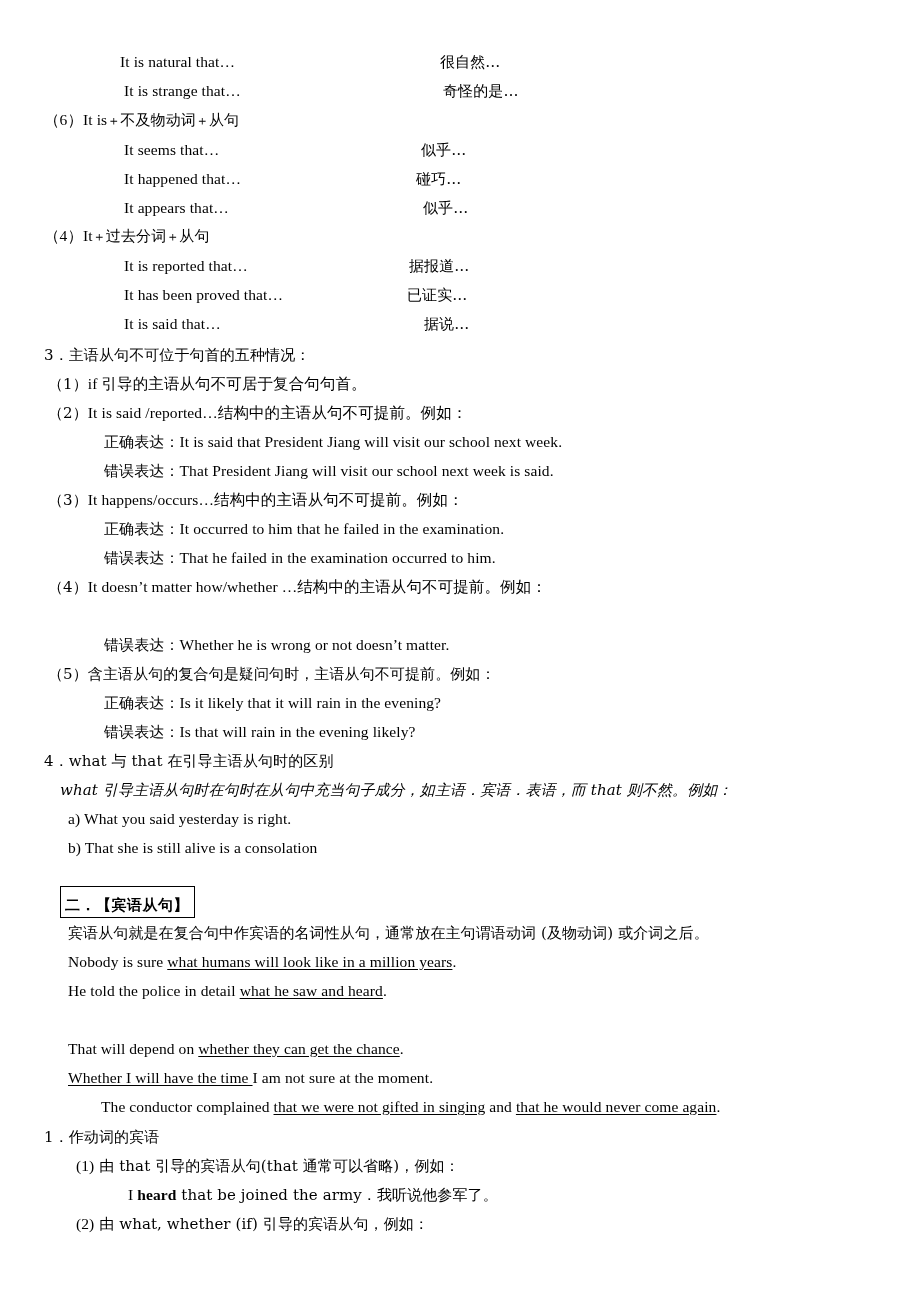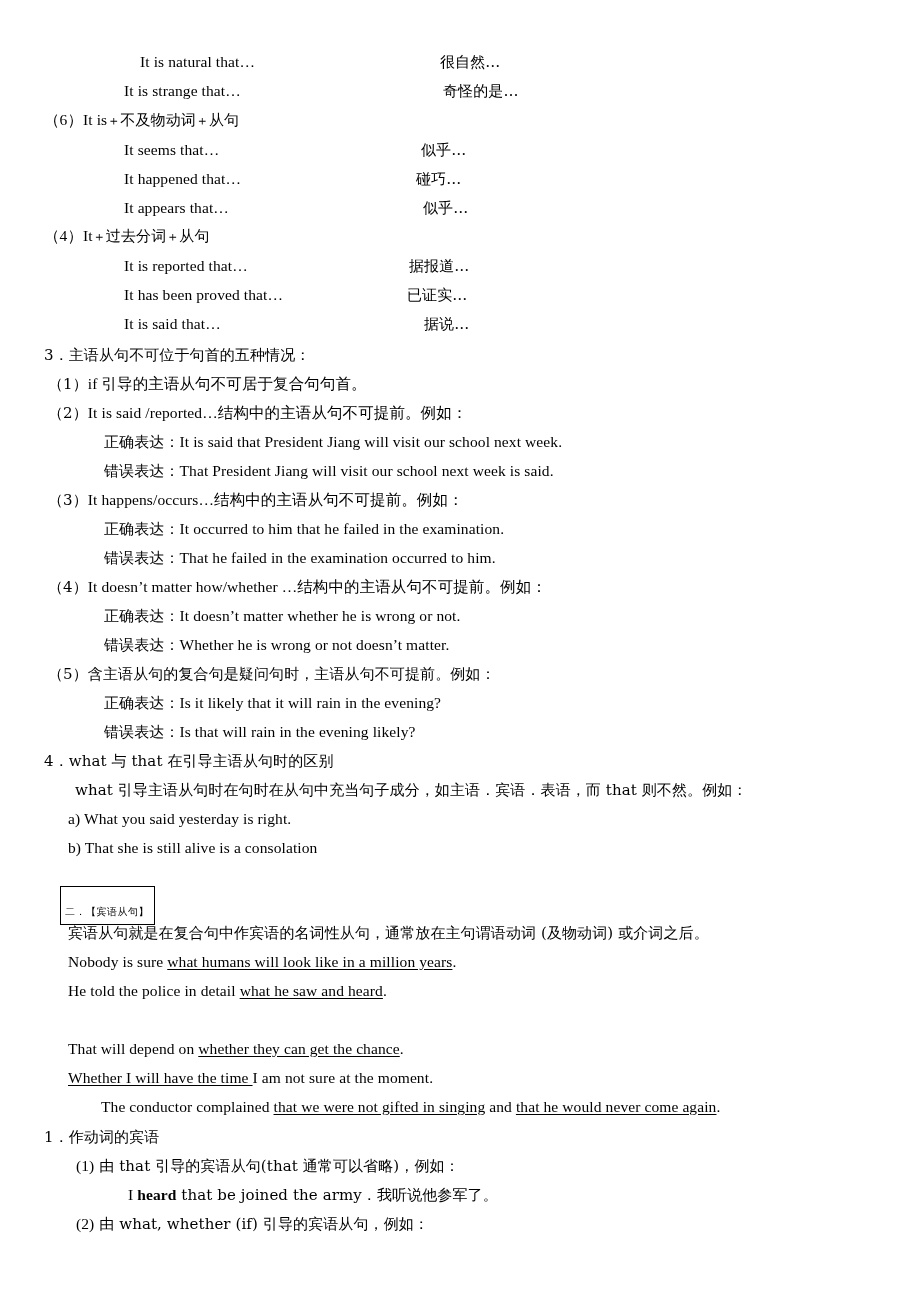--- a/index.html
+++ b/index.html
@@ -38,35 +38,35 @@
     font-size: 15.5px;
   }
   .u { text-decoration: underline; text-underline-offset: 2px; }
   .b { font-weight: bold; }
   .plus { font-family: "DejaVu Sans", sans-serif; font-size: 13px; }
 
   
   .sec-head {
     position: absolute;
     border: 1px solid #000;
-    padding: 15px 5px 2px 4px;
+    padding: 8px 5px 2px 4px;
     font-family: "DejaVu Serif", "Liberation Serif", serif;
-    font-size: 10px;
-    font-weight: normal;
+    font-size: 15px;
+    font-weight: bold;
     line-height: 20px;
     white-space: nowrap;
     letter-spacing: 0.5px;
   }
 </style>
 </head>
 <body>
 
 <div class="page">
 
-  <div class="line mix" style="left:140px; top:52px;text-align:center;">It is natural that…</div>
+  <div class="line mix" style="left:120px; top:52px;text-align:center;">It is natural that…</div>
   <div class="line cn" style="left:440px; top:52px;">很自然…</div>
 
   <div class="line mix" style="left:124px; top:81px;">It is strange that…</div>
   <div class="line cn" style="left:443px; top:81px;">奇怪的是…</div>
 
   <div class="line" style="left:44px; top:110px;">
     <span class="mix">（6）It is</span><span class="plus">＋</span><span class="cn">不及物动词</span><span class="plus">＋</span><span class="cn">从句</span>
   </div>
 
   <div class="line mix" style="left:124px; top:140px;">It seems that…</div>
@@ -113,39 +113,36 @@
   <div class="line" style="left:104px; top:519px;">
     <span class="cn">正确表达：</span><span class="mix">It occurred to him that he failed in the examination.</span>
   </div>
   <div class="line" style="left:104px; top:548px;">
     <span class="cn">错误表达：</span><span class="mix">That he failed in the examination occurred to him.</span>
   </div>
 
   <div class="line" style="left:48px; top:577px;">
     <span class="cn">（4）</span><span class="mix">It doesn’t matter how/whether …结构中的主语从句不可提前。例如：</span>
   </div>
-  <div class="line" style="left:104px; top:606px;">
-    <span class="cn">正确表达：</span><span class="mix">It doesn’t matter whether he is wrong or not.</span>
-  </div>
   <div class="line" style="left:104px; top:635px;">
     <span class="cn">错误表达：</span><span class="mix">Whether he is wrong or not doesn’t matter.</span>
   </div>
 
   <div class="line" style="left:48px; top:664px;">
     <span class="cn">（5）</span><span class="cn">含主语从句的复合句是疑问句时，主语从句不可提前。例如：</span>
   </div>
   <div class="line" style="left:104px; top:693px;">
     <span class="cn">正确表达：</span><span class="mix">Is it likely that it will rain in the evening?</span>
   </div>
   <div class="line" style="left:104px; top:722px;">
     <span class="cn">错误表达：</span><span class="mix">Is that will rain in the evening likely?</span>
   </div>
 
   <div class="line cn" style="left:44px; top:751px;">4．what  与 that  在引导主语从句时的区别</div>
-  <div class="line cn" style="left:75px; top:780px;">what  引导主语从句时在句时在从句中充当句子成分，如主语．宾语．表语，而 that  则不然。例如：</div>
+  <div class="line cn" style="left:60px; top:780px;font-style:italic;">what  引导主语从句时在句时在从句中充当句子成分，如主语．宾语．表语，而 that  则不然。例如：</div>
   <div class="line mix" style="left:68px; top:809px;">a) What you said yesterday is right.</div>
   <div class="line mix" style="left:68px; top:838px;">b) That she is still alive is a consolation</div>
 
   <div class="sec-head" style="left:60px; top:886px;">二．【宾语从句】</div>
 
   <div class="line cn" style="left:68px; top:923px;">宾语从句就是在复合句中作宾语的名词性从句，通常放在主句谓语动词 (及物动词) 或介词之后。</div>
 
 
   <div class="line mix" style="left:68px; top:981px;">
     <span>He told the police in detail </span><span class="u">what he saw and heard</span><span>.</span>

